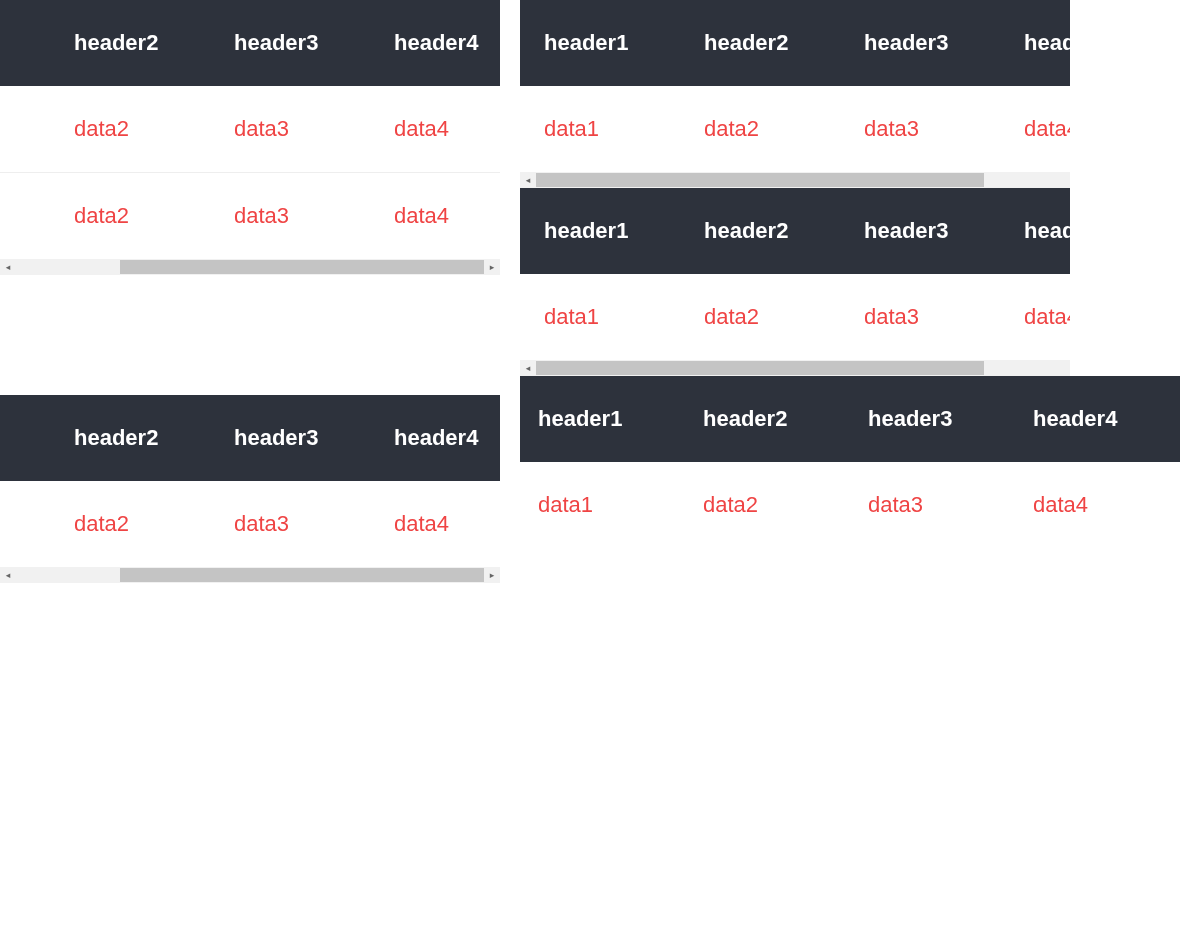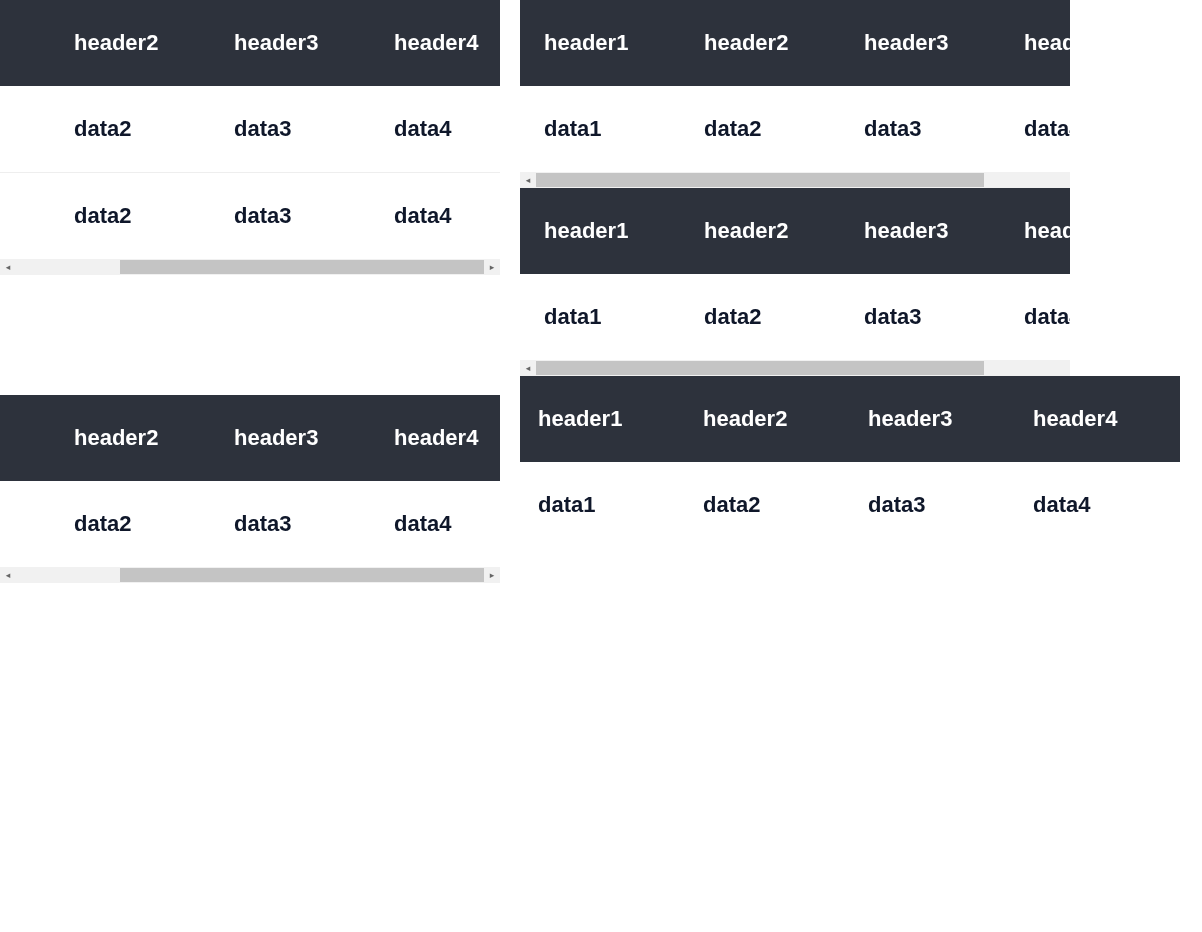--- a/index.html
+++ b/index.html
@@ -33,22 +33,22 @@
       padding: 30px 24px;
       font-size: 22px;
       white-space: nowrap;
     }
     th {
       background: #2d323c;
       color: #fff;
       font-weight: 700;
     }
     td {
-      color: #0f172a;
-      font-weight: 700;
+      color: #ef4444;
+      font-weight: 400;
       background: #fff;
     }
     tbody tr + tr td { border-top: 1px solid #eee; }
 
     
     .hscroll {
       height: 16px;
       background: #f1f1f1;
       position: relative;
       width: 100%;

